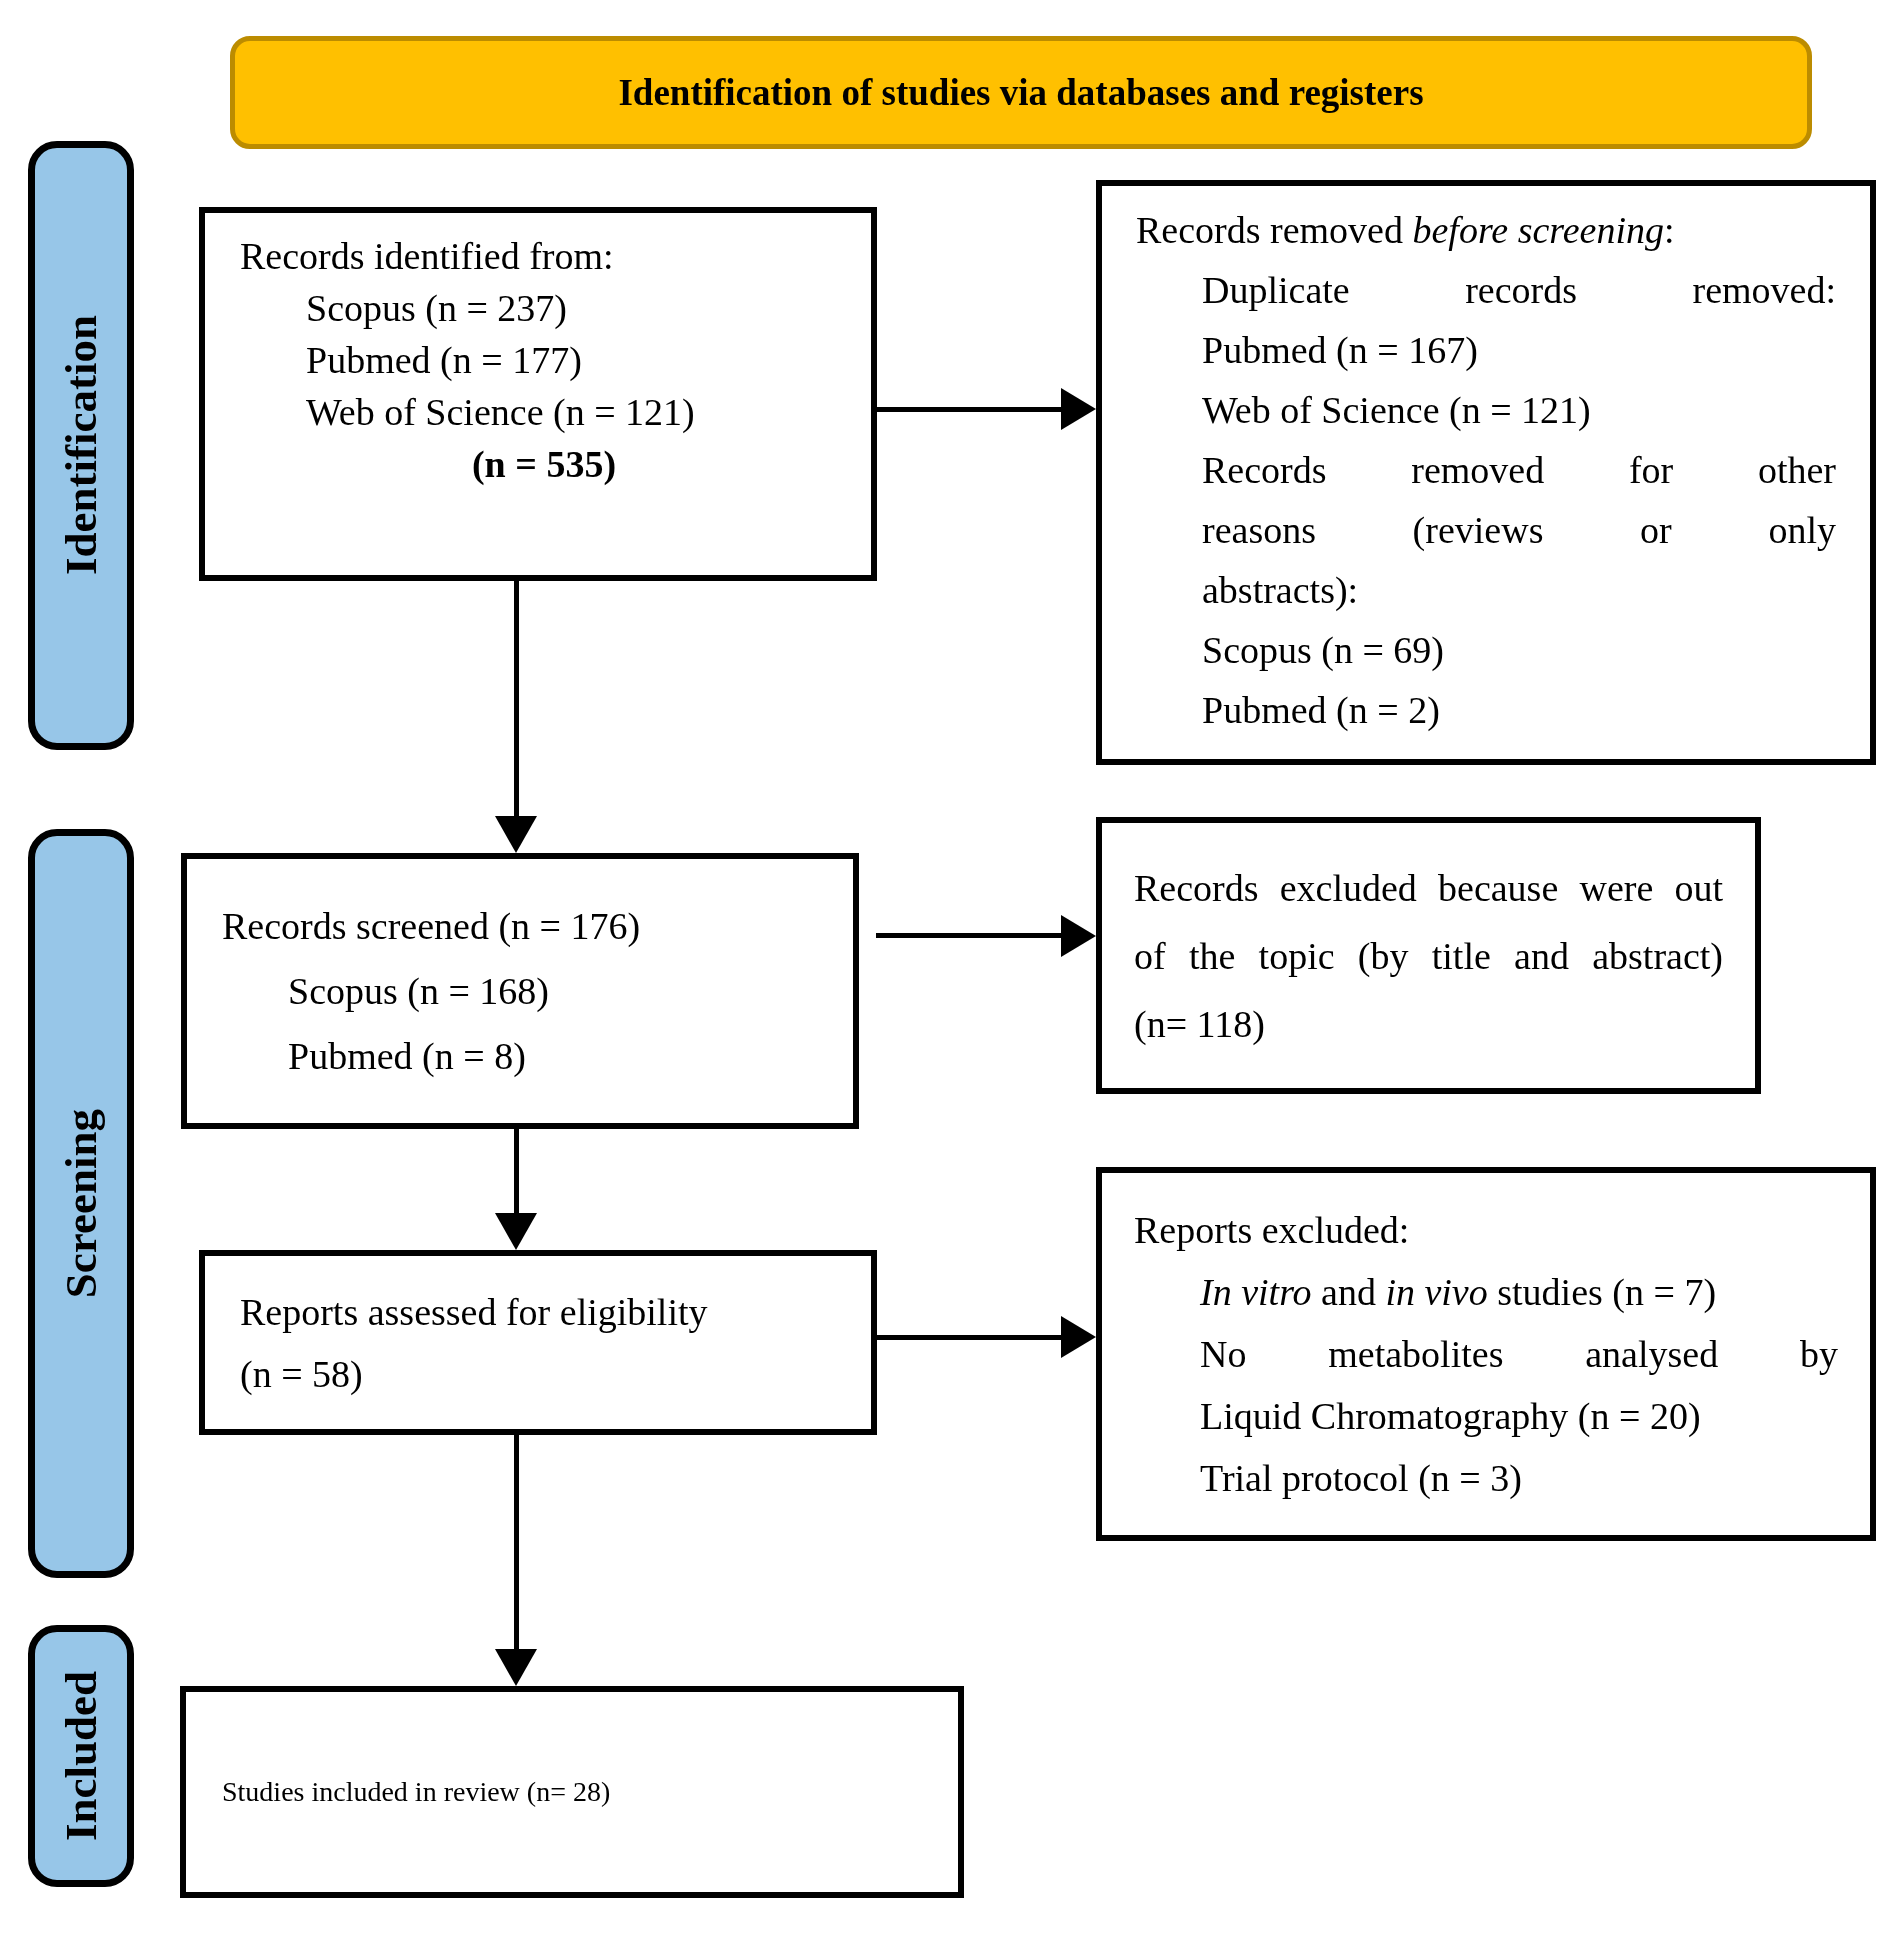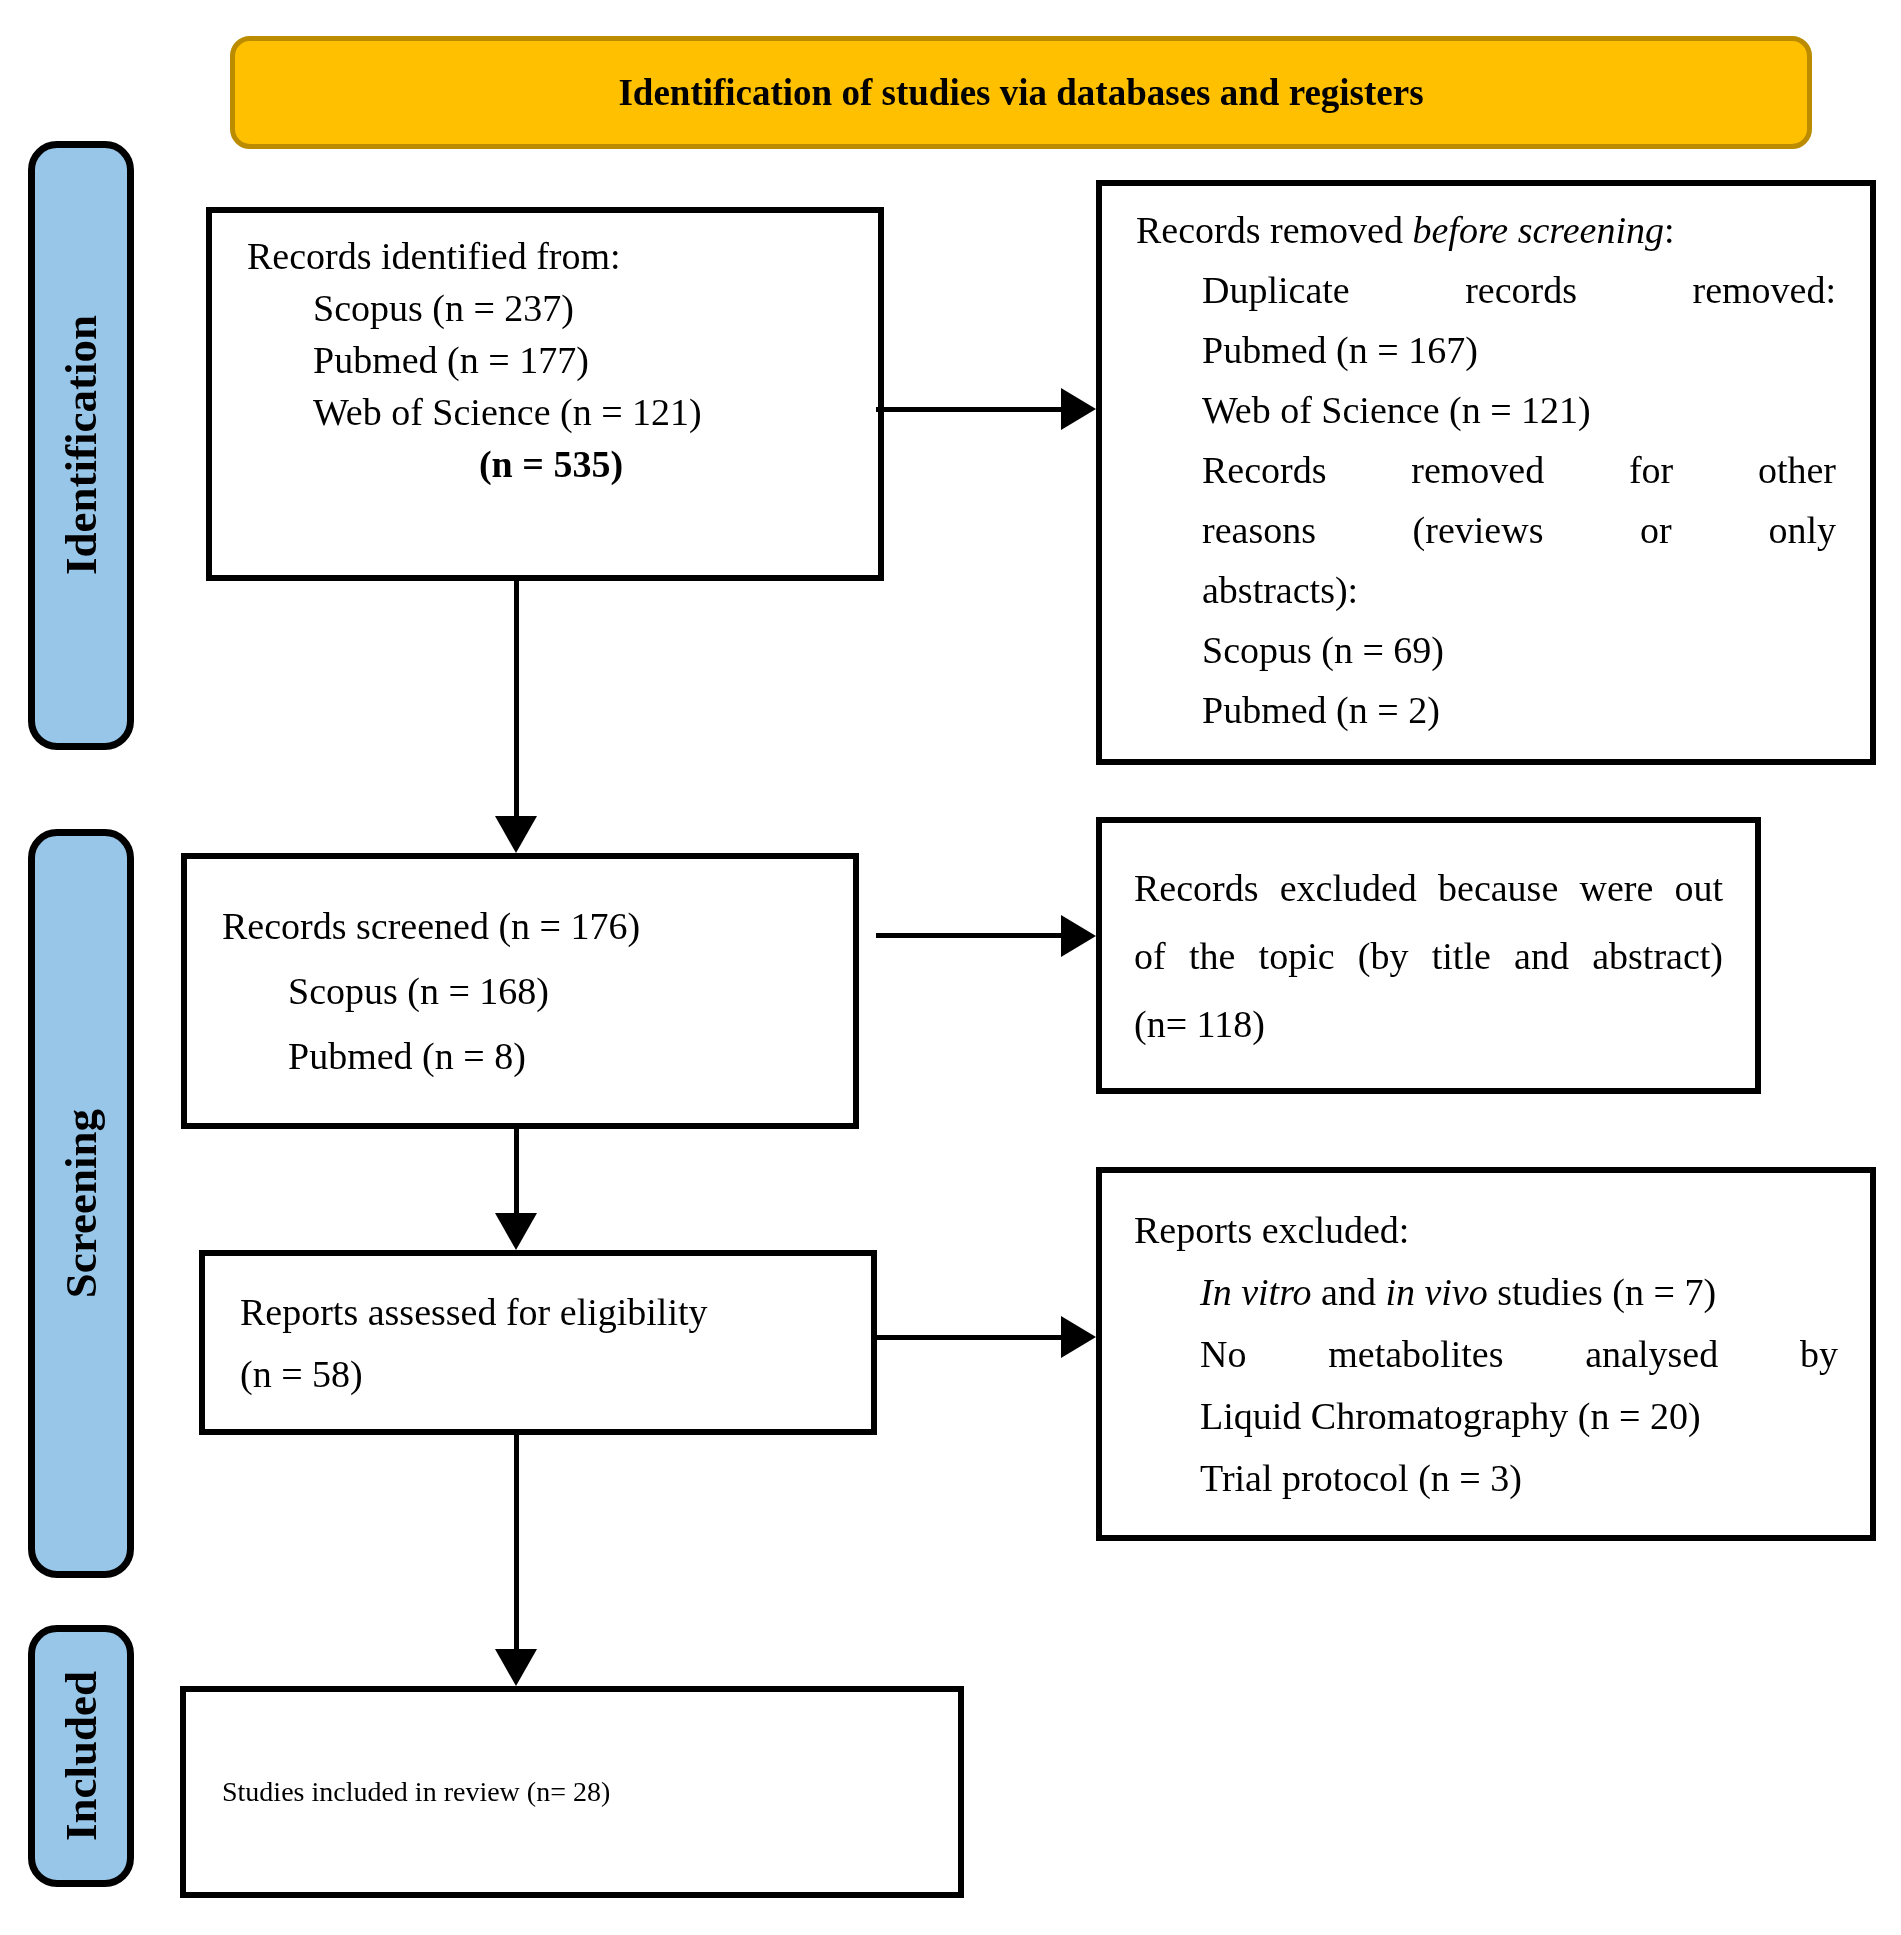--- a/index.html
+++ b/index.html
@@ -46,21 +46,21 @@
   #tab-included{top:1625px;height:262px;}
   
   .box{
     position:absolute;
     background:#fff;
     border:6.4px solid #000;
     box-sizing:border-box;
     font-size:38px;
     line-height:60px;
   }
-  #box-identified{left:206px;top:207px;width:678px;height:374px;padding:17.4px 23px 0 35px;line-height:52px;}
+  #box-identified{left:199px;top:207px;width:678px;height:374px;padding:17.4px 23px 0 35px;line-height:52px;}
   #box-removed{left:1096px;top:180px;width:780px;height:585px;padding:14px 34px 0 34px;line-height:60px;}
   #box-screened{left:181px;top:853px;width:678px;height:276px;padding:0 23px 0 35px;line-height:65px;
     display:flex;flex-direction:column;justify-content:center;}
   #box-excluded-topic{left:1096px;top:817px;width:665px;height:277px;padding:0 32px;line-height:68px;
     display:flex;flex-direction:column;justify-content:center;}
   #box-assessed{left:199px;top:1250px;width:678px;height:185px;padding:0 23px 0 35px;line-height:62px;
     display:flex;flex-direction:column;justify-content:center;}
   #box-reports-excluded{left:1096px;top:1167px;width:780px;height:374px;padding:6px 32px;line-height:62px;
     display:flex;flex-direction:column;justify-content:center;}
   #box-included{left:180px;top:1686px;width:784px;height:212px;padding:0 23px 0 36px;font-size:28px;

